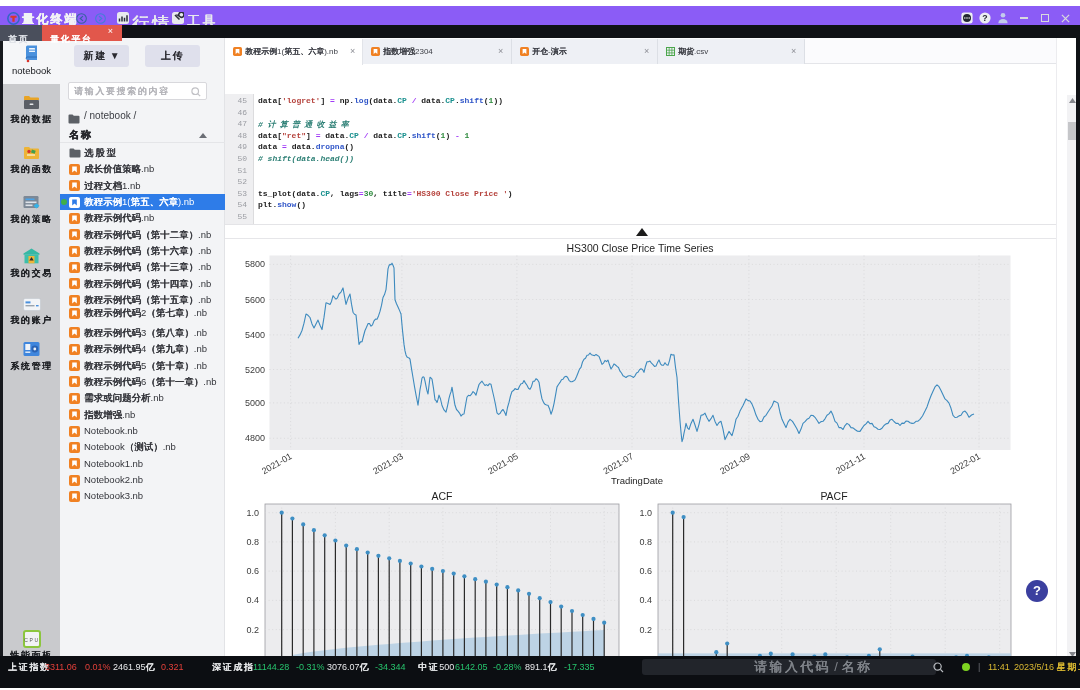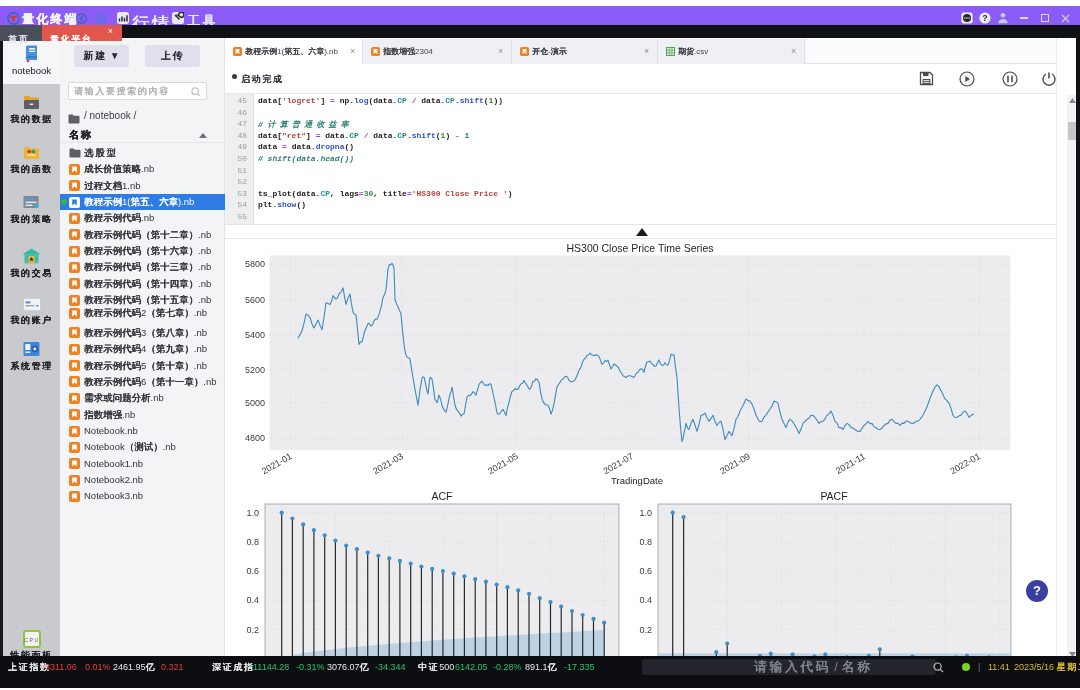--- a/index.html
+++ b/index.html
@@ -361,42 +361,20 @@
         <span class="x" style="left:132px">×</span>
       </div>
   <div class="mtab" style="left:433px;width:147px">
         <svg class="ic" width="9" height="9" viewBox="0 0 9 9">
           <rect x="0.5" y="0.5" width="8" height="8" fill="none" stroke="#4ca64c" stroke-width="1"></rect>
           <path d="M0.5 3.2 L8.5 3.2 M0.5 5.9 L8.5 5.9 M3.2 0.5 L3.2 8.5 M5.9 0.5 L5.9 8.5" stroke="#4ca64c" stroke-width="0.8"></path>
         </svg>
         <span class="tx"><span class="q">期货</span>.csv</span>
         <span class="x" style="left:133px">×</span>
       </div>
- </div>
- <div id="toolbar">
-  <div class="ab" style="left:7px;top:10px;width:5px;height:5px;border-radius:50%;background:#35373c"></div>
-  <div class="ab c" style="left:16px;top:9px;font-size:9px;color:#33343a"><span class="q">启动完成</span></div>
-  <svg class="tbi" style="left:694px" width="15" height="15" viewBox="0 0 15 15">
-        <path d="M1.5 1.5 L11 1.5 L13.5 4 L13.5 13.5 L1.5 13.5 Z" fill="none" stroke="#4a4c52" stroke-width="1.3"></path>
-        <rect x="4" y="1.5" width="5.5" height="3.6" fill="#4a4c52"></rect>
-        <rect x="3.6" y="8" width="7.8" height="5.5" fill="#4a4c52"></rect>
-        <path d="M4.6 9.6 L10.4 9.6 M4.6 11.4 L10.4 11.4" stroke="#fff" stroke-width="0.9"></path>
-      </svg>
-  <svg class="tbi" style="left:734px" width="16" height="16" viewBox="0 0 16 16">
-        <circle cx="8" cy="8" r="7" fill="none" stroke="#4a4c52" stroke-width="1.2"></circle>
-        <path d="M6.3 5 L11 8 L6.3 11 Z" fill="#4a4c52"></path>
-      </svg>
-  <svg class="tbi" style="left:777px" width="16" height="16" viewBox="0 0 16 16">
-        <circle cx="8" cy="8" r="7" fill="none" stroke="#4a4c52" stroke-width="1.2"></circle>
-        <path d="M6 4.8 L6 11.2 M10 4.8 L10 11.2" stroke="#4a4c52" stroke-width="1.6"></path>
-      </svg>
-  <svg class="tbi" style="left:816px" width="16" height="16" viewBox="0 0 16 16">
-        <path d="M8 1.5 L8 7.5" stroke="#4a4c52" stroke-width="1.6"></path>
-        <path d="M5 3 A6 6 0 1 0 11 3" fill="none" stroke="#4a4c52" stroke-width="1.4"></path>
-      </svg>
  </div>
  <div id="code">
   <div id="gutter"></div>
   <div class="ln" style="top:2px">45</div>
   <div class="ln" style="top:13.6px">46</div>
   <div class="ln" style="top:25.2px">47</div>
   <div class="ln" style="top:36.8px">48</div>
   <div class="ln" style="top:48.4px">49</div>
   <div class="ln" style="top:60px">50</div>
   <div class="ln" style="top:71.6px">51</div>

